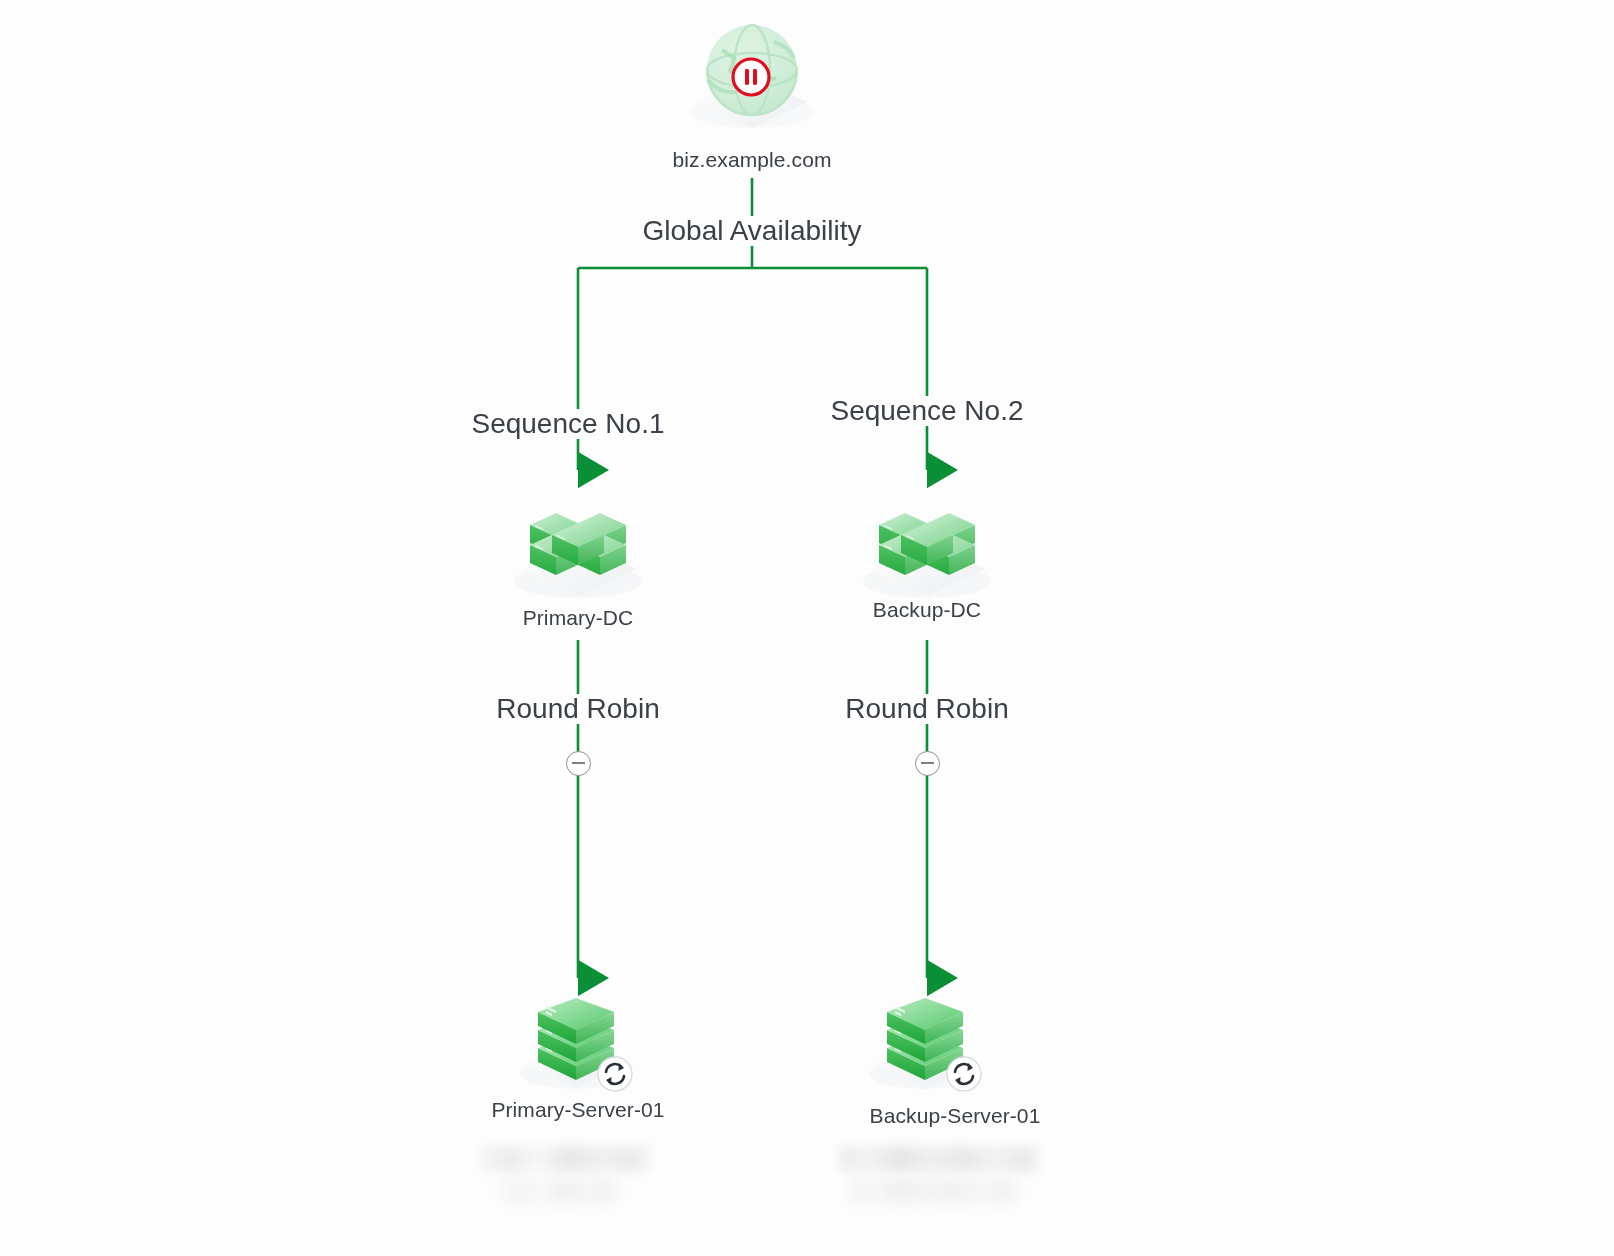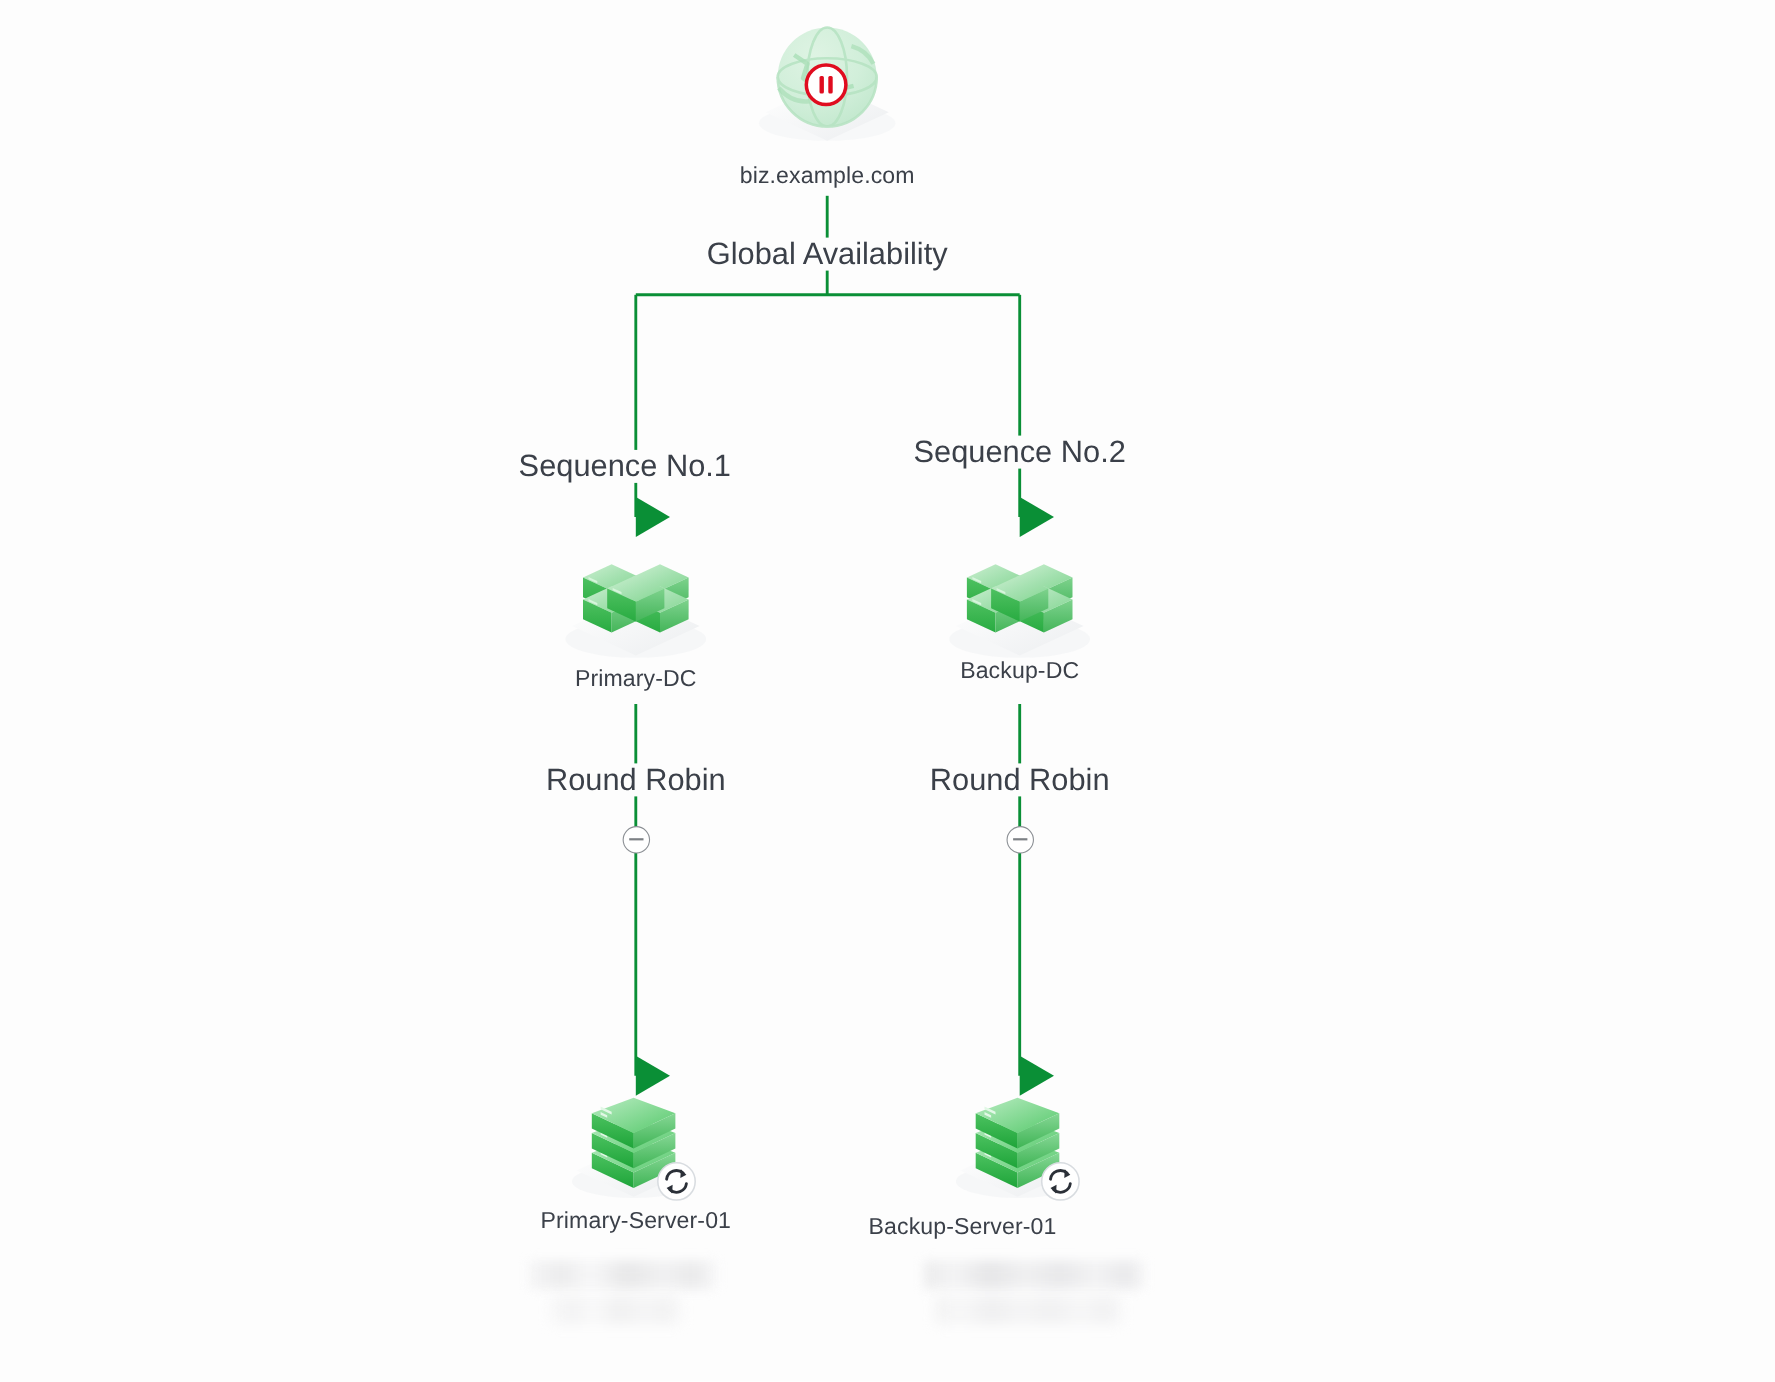--- a/index.html
+++ b/index.html
@@ -340,21 +340,21 @@
   </div>
 
   <div class="node" style="left:927px; top:596px;">
     <div class="node-label">Backup-DC</div>
   </div>
 
   <div class="node" style="left:578px; top:1096px;">
     <div class="node-label">Primary-Server-01</div>
   </div>
 
-  <div class="node" style="left:875px; top:1102px;">
+  <div class="node" style="left:955px; top:1102px;">
     <div class="node-label">Backup-Server-01</div>
   </div>
 
   <div class="edge-label" style="left:752px; top:231px;">Global Availability</div>
 
   <div class="edge-label" style="left:568px; top:395px;margin-top:29px;">Sequence No.1</div>
 
   <div class="edge-label" style="left:927px; top:411px;">Sequence No.2</div>
 
   <div class="edge-label" style="left:578px; top:709px;">Round Robin</div>

